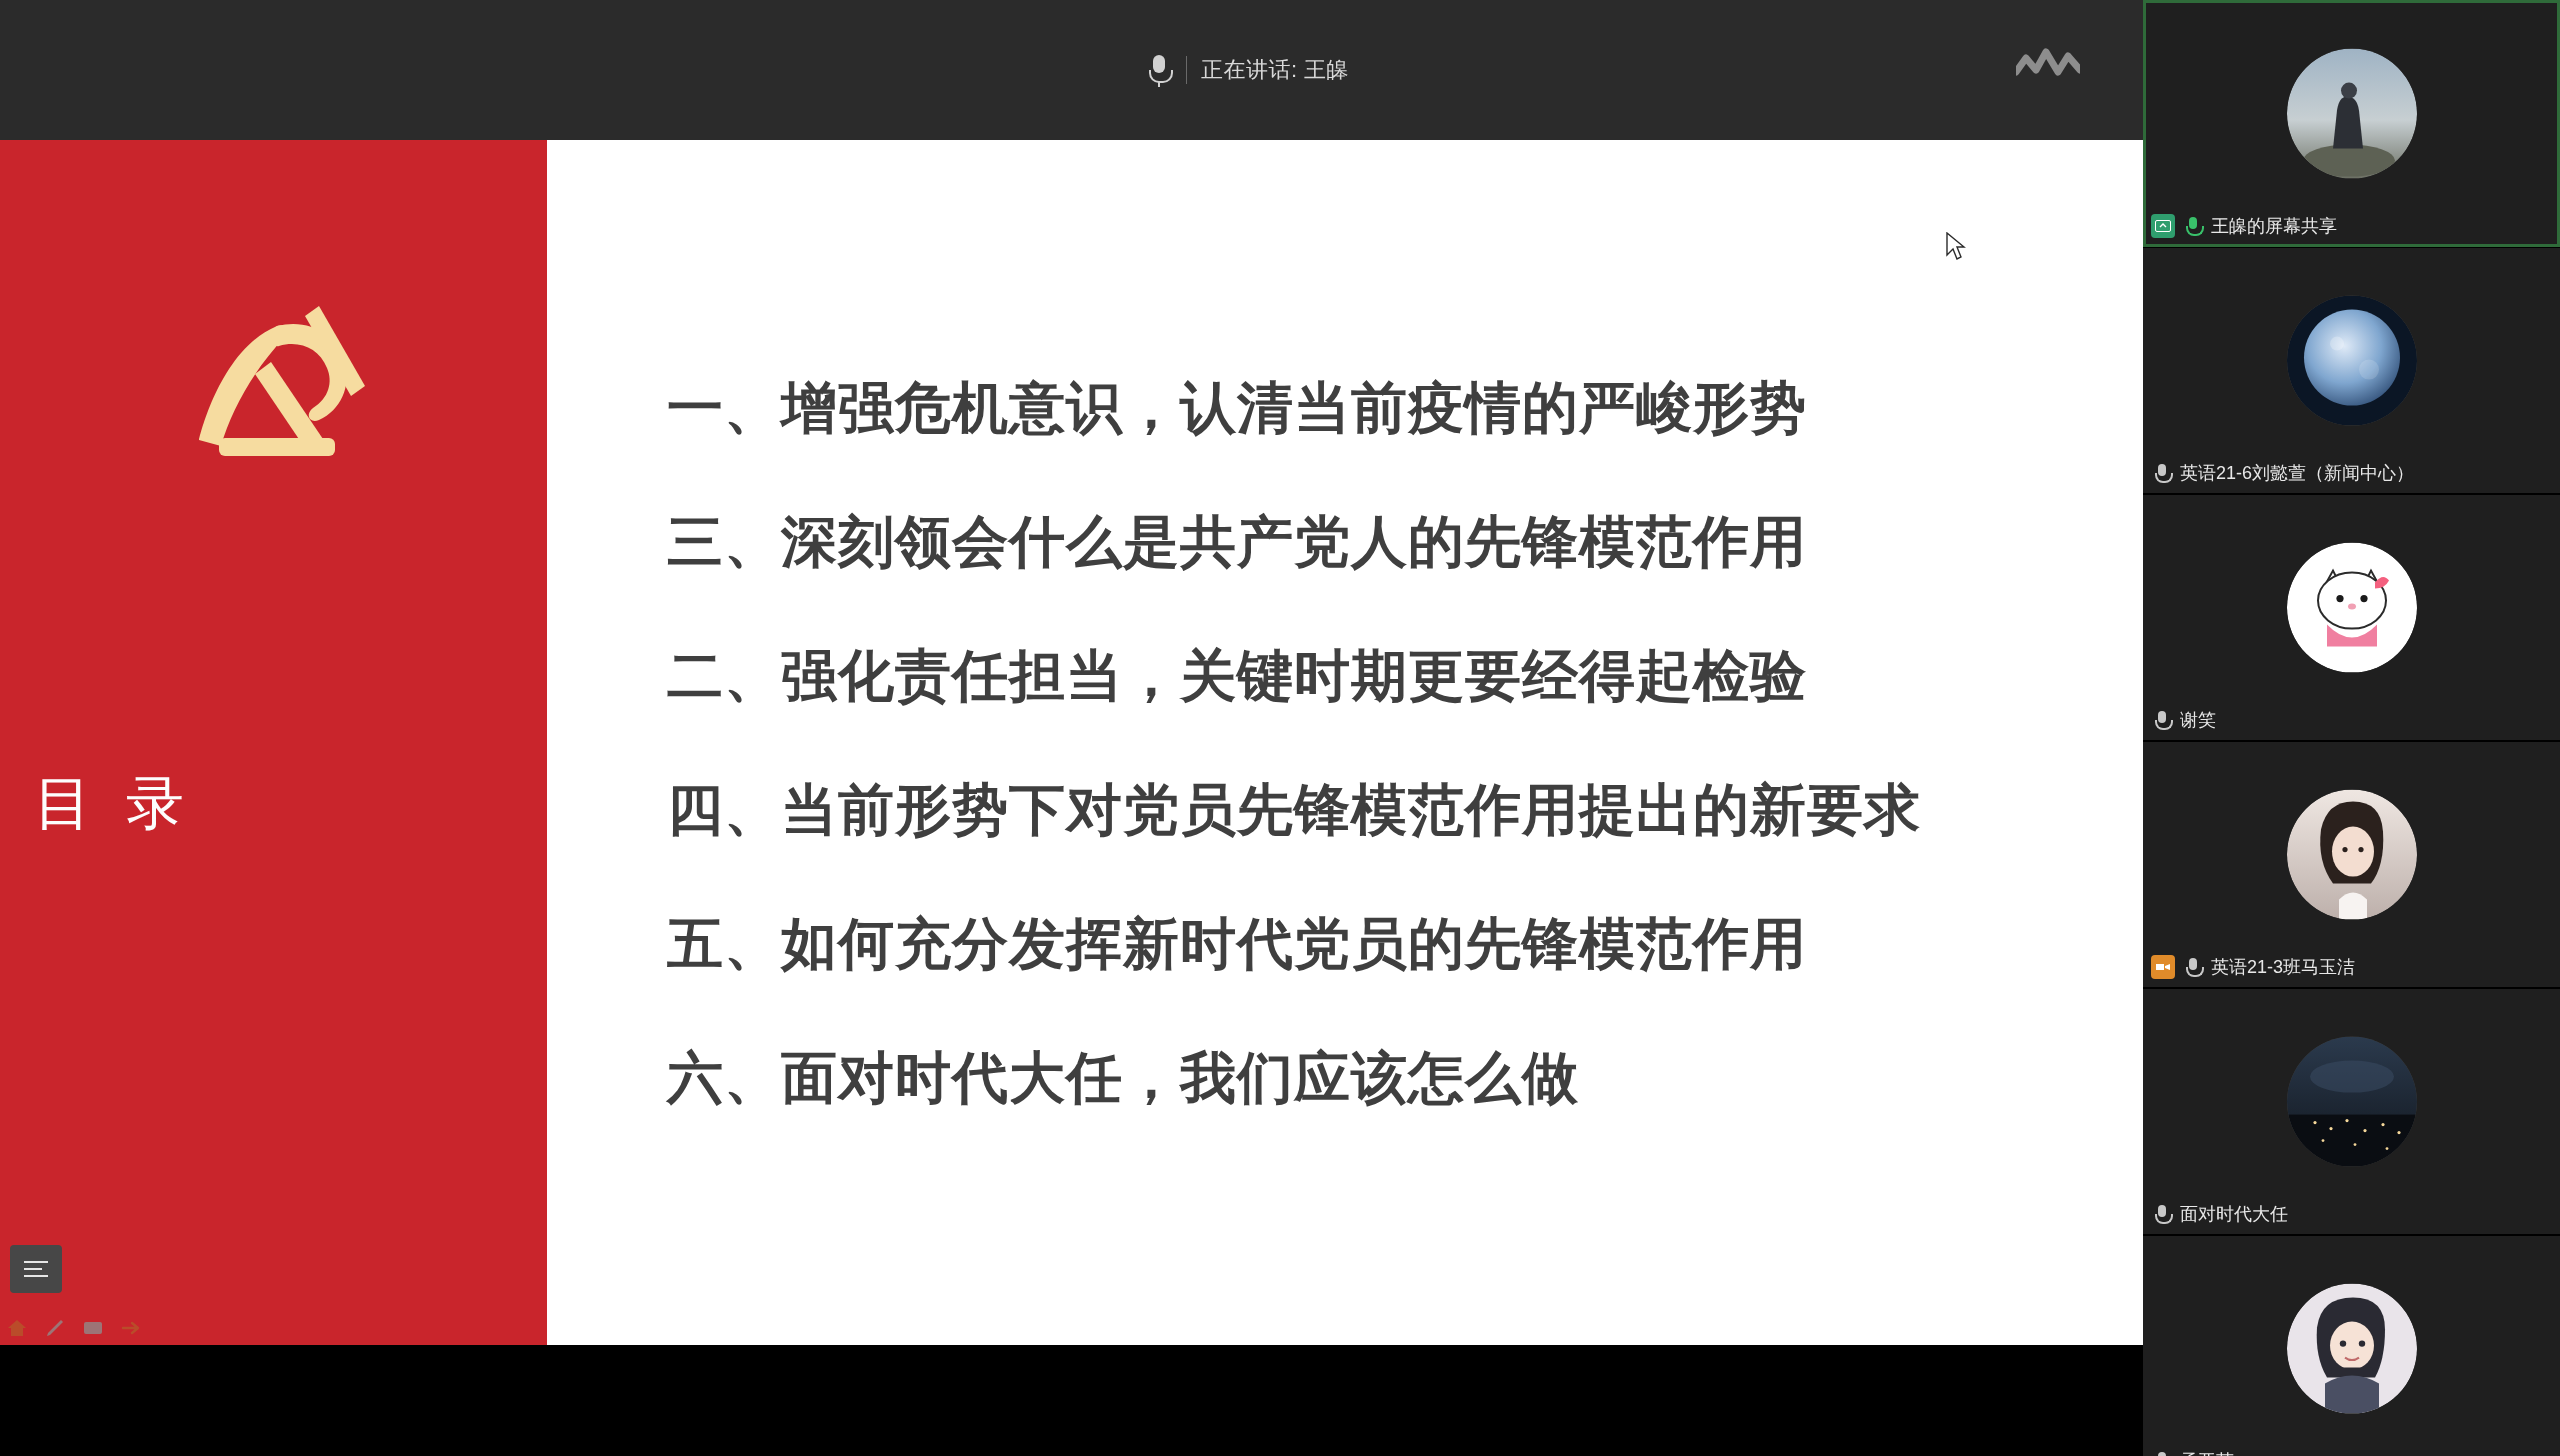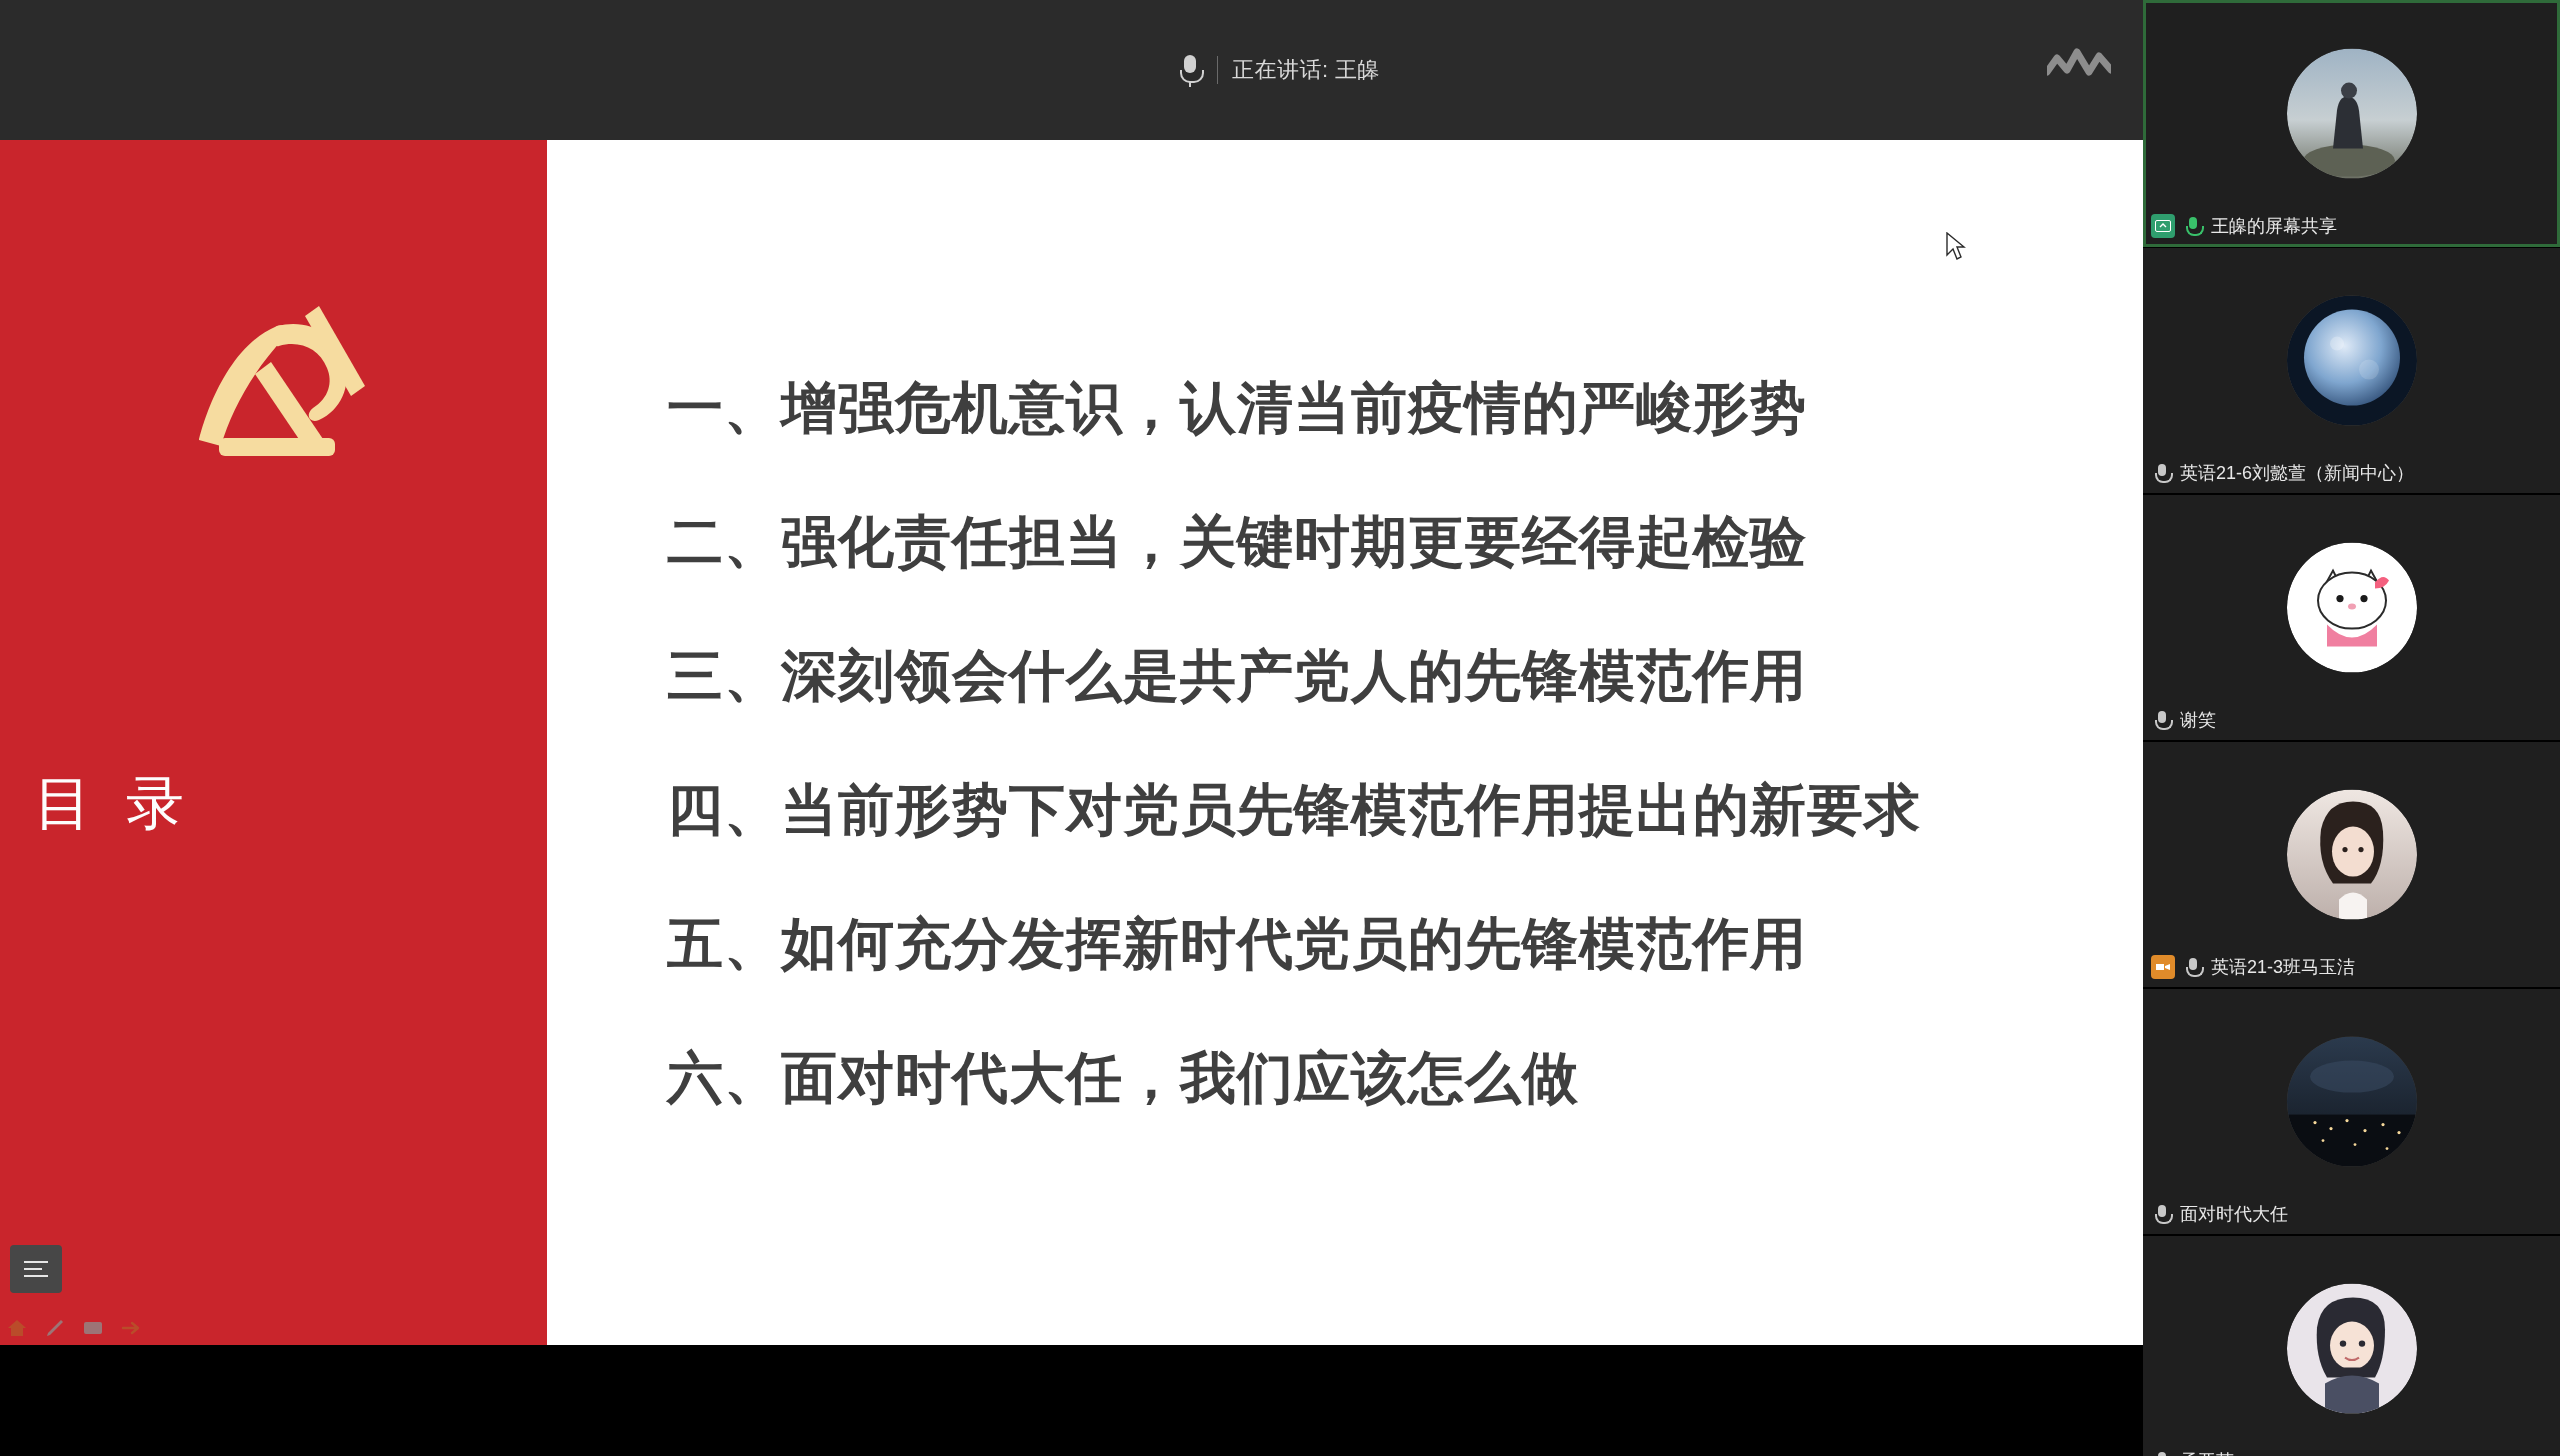--- a/index.html
+++ b/index.html
@@ -21,21 +21,20 @@
   
   .topbar {
     position: absolute;
     left: 0; top: 0;
     width: 2335px;
     height: 140px;
     background: #2b2b2b;
     display: flex;
     align-items: center;
     justify-content: center;
-    padding-left: 31px;
   }
   .speaker-wrap {
     display: flex;
     align-items: center;
     gap: 14px;
     margin-left: 160px;
   }
   .mic-glyph {
     width: 26px; height: 34px;
     position: relative;
@@ -331,22 +330,22 @@
             <rect x="60" y="148" width="116" height="18" rx="6"></rect>
           </g>
         </svg>
       </div>
       <div class="toc-cn">目录</div>
     </div>
 
     <div class="slide-right">
       <div class="toc-list">
         <div class="toc-item">一、增强危机意识，认清当前疫情的严峻形势</div>
+        <div class="toc-item">三、深刻领会什么是共产党人的先锋模范作用</div>
         <div class="toc-item">二、强化责任担当，关键时期更要经得起检验</div>
-        <div class="toc-item">三、深刻领会什么是共产党人的先锋模范作用</div>
         <div class="toc-item">四、当前形势下对党员先锋模范作用提出的新要求</div>
         <div class="toc-item">五、如何充分发挥新时代党员的先锋模范作用</div>
         <div class="toc-item">六、面对时代大任，我们应该怎么做</div>
       </div>
     </div>
 
     <div class="slide-footer-btn">
       <span class="hamburger">
           <i></i>
           <i></i>

